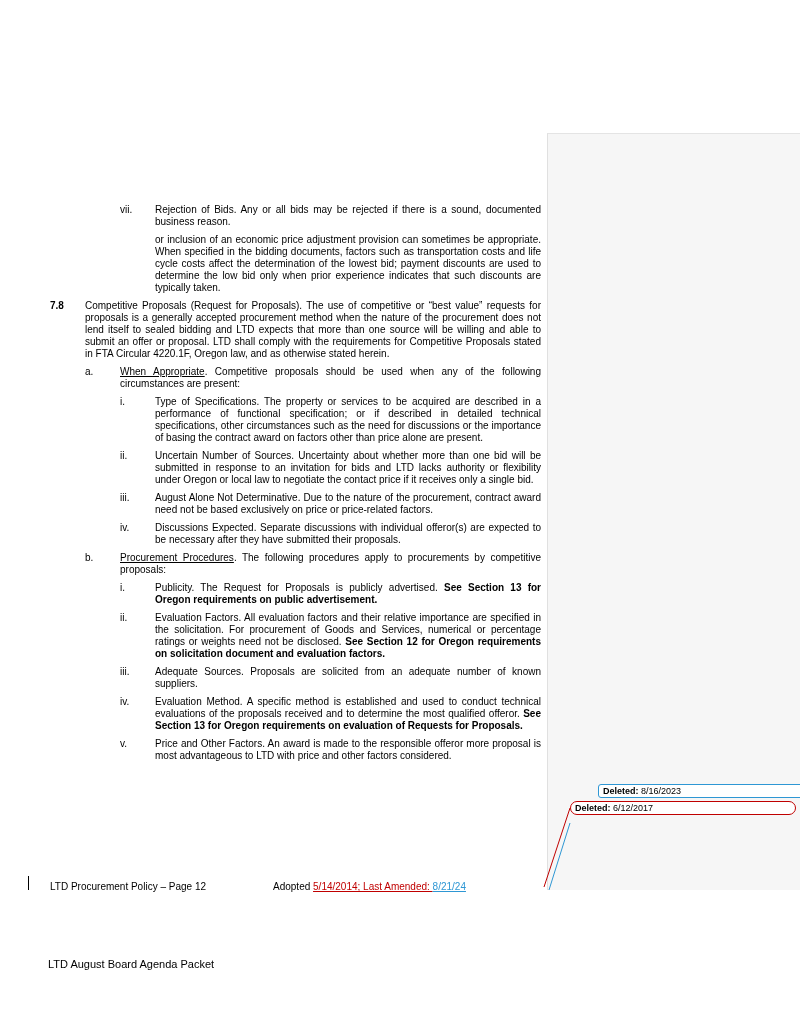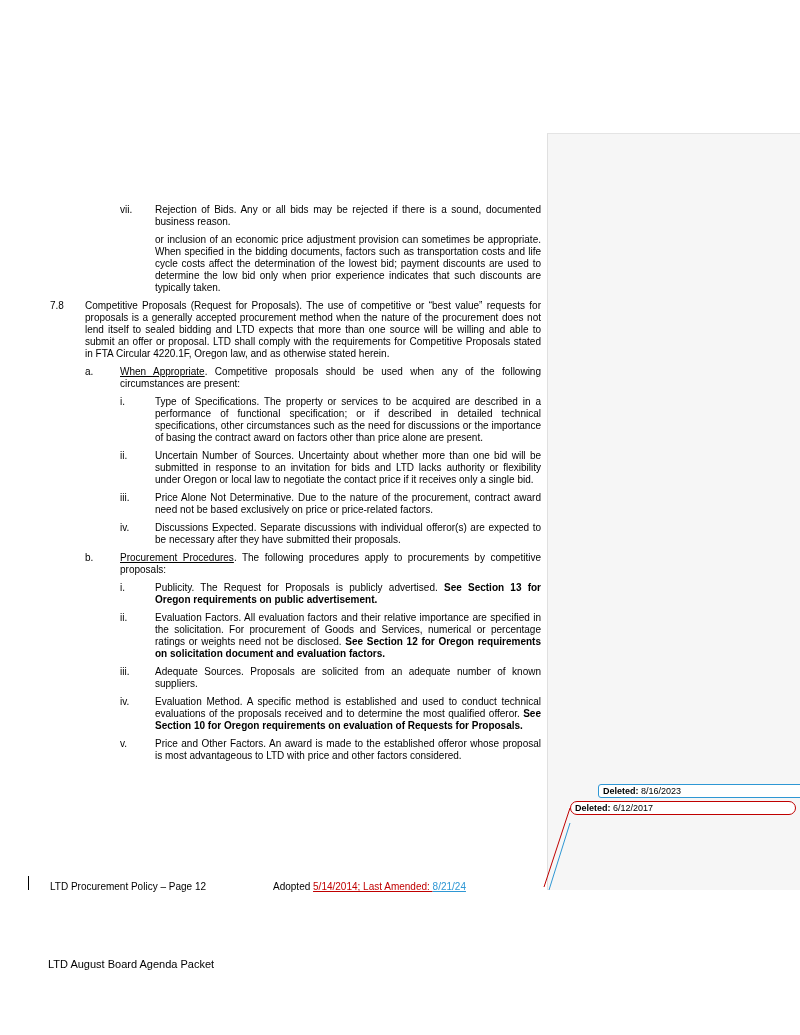--- a/index.html
+++ b/index.html
@@ -27,21 +27,21 @@
   .block {
     position: relative;
     font-size: 10px;
     line-height: 12px;
     text-align: justify;
     margin: 0 0 6px 0;
   }
   .block .lbl { position: absolute; text-align: left; }
   .ind-cont { margin-left: 155px; width: 386px; }
   .ind-sec  { margin-left: 85px;  width: 456px; }
-  .ind-sec > .lbl { left: -35px; }
+  .ind-sec > .lbl { left: -35px; font-weight: bold; }
   .ind-ab   { margin-left: 120px; width: 421px; }
   .ind-ab > .lbl { left: -35px; }
   .ind-rom  { margin-left: 155px; width: 386px; }
   .ind-rom > .lbl { left: -35px; }
   .u { text-decoration: underline; }
   b { font-weight: bold; }
 
   .footer-left  { position: absolute; left: 50px;  top: 881px; font-size: 10px; }
   .footer-right { position: absolute; left: 237px; top: 881px; font-size: 10px; white-space: nowrap; margin-left: 36px; }
   .ins { text-decoration: underline; }
@@ -107,21 +107,21 @@
       <span>Type of Specifications. The property or services to be acquired are described in a performance of functional specification; or if described in detailed technical specifications, other circumstances such as the need for discussions or the importance of basing the contract award on factors other than price alone are present.</span>
     </p>
 
     <p class="block ind-rom">
       <span class="lbl">ii.</span>
       <span>Uncertain Number of Sources. Uncertainty about whether more than one bid will be submitted in response to an invitation for bids and LTD lacks authority or flexibility under Oregon or local law to negotiate the contact price if it receives only a single bid.</span>
     </p>
 
     <p class="block ind-rom">
       <span class="lbl">iii.</span>
-      <span>Price Alone Not Determinative. Due to the nature of the procurement, contract award need not be based exclusively on price or price-related factors.</span>
+      <span>August Alone Not Determinative. Due to the nature of the procurement, contract award need not be based exclusively on price or price-related factors.</span>
     </p>
 
     <p class="block ind-rom">
       <span class="lbl">iv.</span>
       <span>Discussions Expected. Separate discussions with individual offeror(s) are expected to be necessary after they have submitted their proposals.</span>
     </p>
 
     <p class="block ind-ab">
       <span class="lbl">b.</span>
       <span class="u">Procurement Procedures</span><span>. The following procedures apply to procurements by competitive proposals:</span>
@@ -137,26 +137,26 @@
       <span>Evaluation Factors. All evaluation factors and their relative importance are specified in the solicitation. For procurement of Goods and Services, numerical or percentage ratings or weights need not be disclosed. </span><b>See Section 12 for Oregon requirements on solicitation document and evaluation factors.</b>
     </p>
 
     <p class="block ind-rom">
       <span class="lbl">iii.</span>
       <span>Adequate Sources. Proposals are solicited from an adequate number of known suppliers.</span>
     </p>
 
     <p class="block ind-rom">
       <span class="lbl">iv.</span>
-      <span>Evaluation Method. A specific method is established and used to conduct technical evaluations of the proposals received and to determine the most qualified offeror. </span><b>See Section 10 for Oregon requirements on evaluation of Requests for Proposals.</b>
+      <span>Evaluation Method. A specific method is established and used to conduct technical evaluations of the proposals received and to determine the most qualified offeror. </span><b>See Section 13 for Oregon requirements on evaluation of Requests for Proposals.</b>
     </p>
 
     <p class="block ind-rom">
       <span class="lbl">v.</span>
-      <span>Price and Other Factors. An award is made to the established offeror whose proposal is most advantageous to LTD with price and other factors considered.</span>
+      <span>Price and Other Factors. An award is made to the responsible offeror more proposal is most advantageous to LTD with price and other factors considered.</span>
     </p>
 
 
   </div>
 
   <svg class="connectors" width="800" height="1035">
     <line x1="544" y1="887" x2="570" y2="808" stroke-width="1" fill="none" stroke="#c00000"></line>
     <line x1="549" y1="890" x2="570" y2="823" stroke-width="1" fill="none" stroke="#2e97d4"></line>
   </svg>
 

